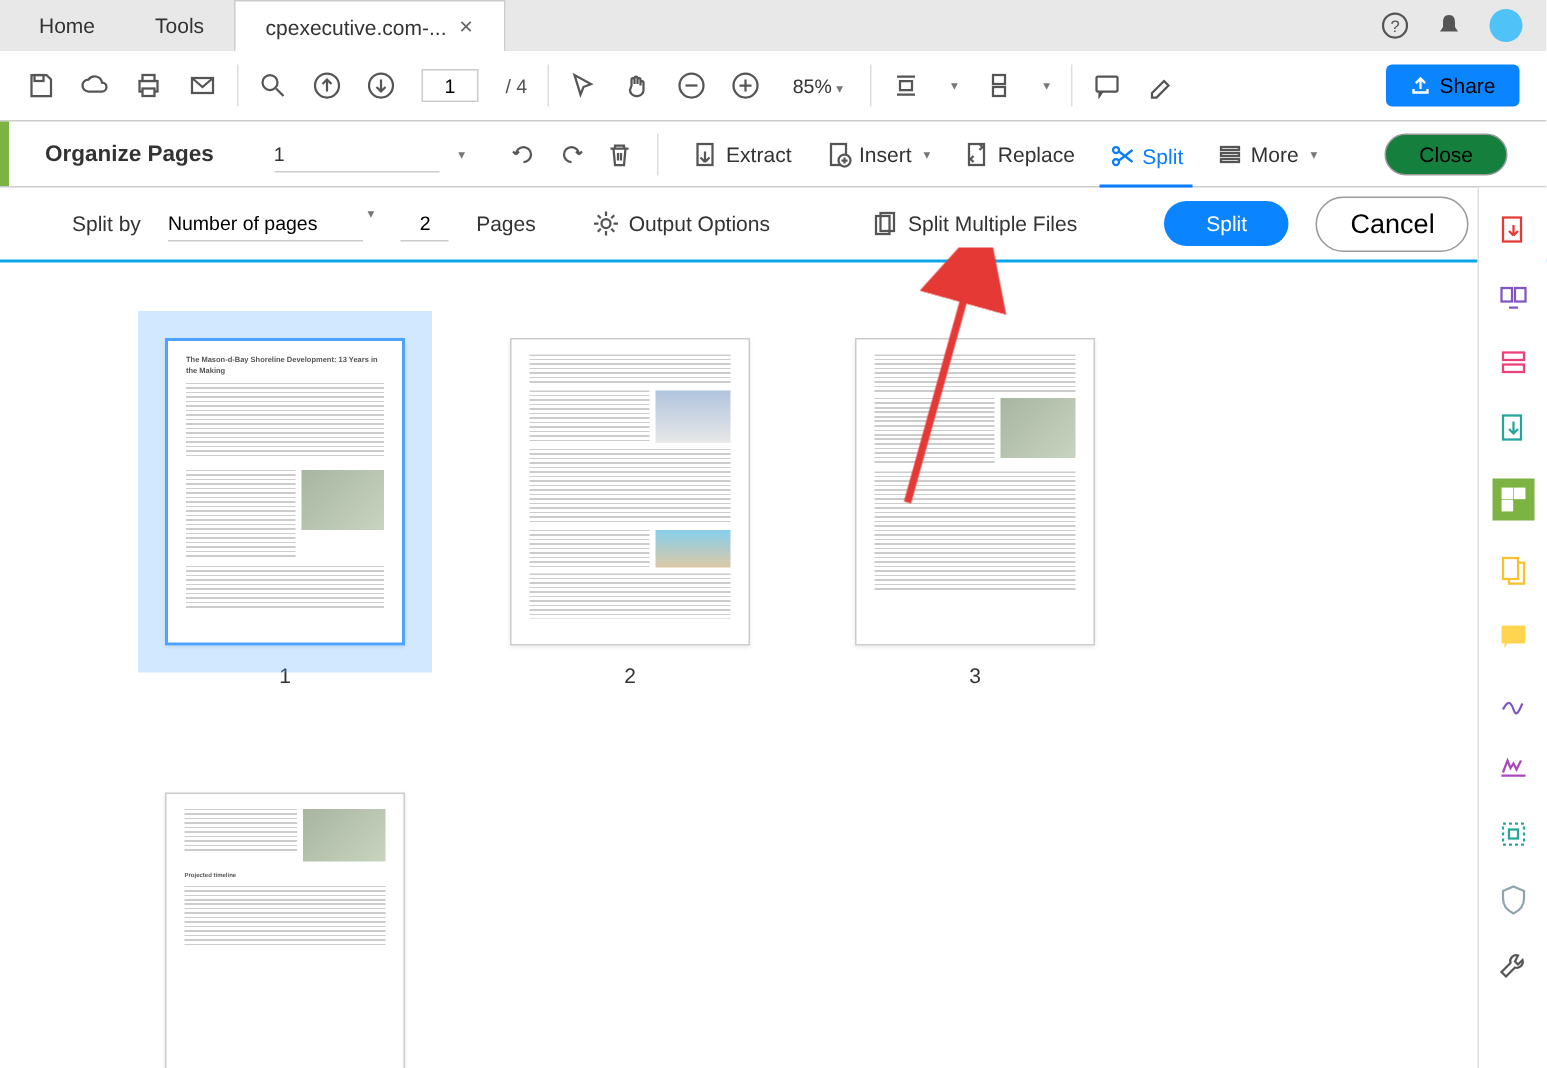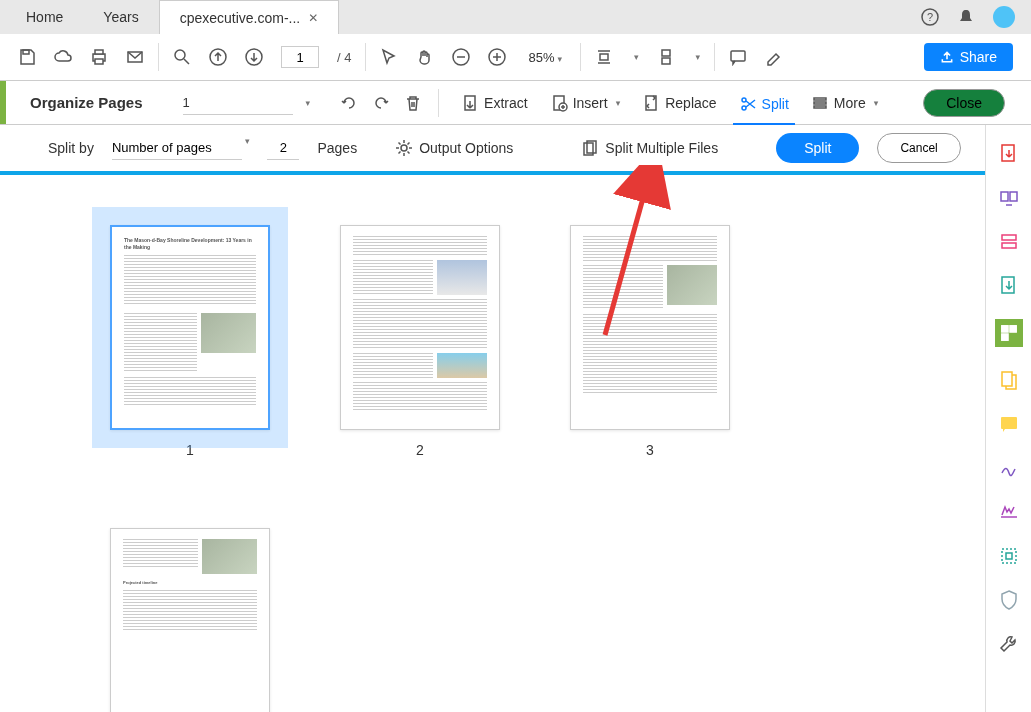--- a/index.html
+++ b/index.html
@@ -14,41 +14,41 @@
 .icon-svg { width: 18px; height: 18px; fill: none; stroke: #555; stroke-width: 1.5; }
 .avatar { width: 22px; height: 22px; border-radius: 50%; background: #4fc3f7; }
 
 
 .main-toolbar { height: 47px; border-bottom: 1px solid #ccc; display: flex; align-items: center; padding: 0 18px; gap: 8px; }
 .tb-group { display: flex; align-items: center; gap: 18px; }
 .tb-sep { width: 1px; height: 28px; background: #ddd; margin: 0 6px; }
 .page-input { width: 38px; height: 22px; border: 1px solid #ccc; text-align: center; font-size: 13px; }
 .page-total { font-size: 13px; color: #555; }
 .zoom-select { font-size: 13px; color: #333; padding: 2px 4px; }
-.share-btn { margin-left: auto; background: #0a84ff; color: #ffffff; border: none; border-radius: 4px; padding: 6px 16px; font-size: 14px; display: flex; align-items: center; gap: 6px; cursor: pointer; }
+.share-btn { margin-left: auto; background: #0a84ff; color: #000000; border: none; border-radius: 4px; padding: 6px 16px; font-size: 14px; display: flex; align-items: center; gap: 6px; cursor: pointer; }
 
 
 .organize-bar { height: 44px; border-bottom: 1px solid #ccc; display: flex; align-items: center; padding: 0 26px; gap: 10px; position: relative; }
 .green-tab { position: absolute; left: 0; top: 0; bottom: 0; width: 6px; background: #7cb342; }
 .organize-title { font-size: 15px; font-weight: 600; color: #333; margin-left: 4px; }
 .org-page-sel { width: 110px; height: 24px; border: none; border-bottom: 1px solid #ccc; font-size: 13px; color: #333; background: transparent; margin-left: 30px; }
 .org-group { display: flex; align-items: center; gap: 14px; margin-left: 20px; }
 .org-btn { display: flex; align-items: center; gap: 5px; font-size: 14px; color: #333; cursor: pointer; padding: 4px 6px; }
 .org-btn.split { color: #0a7cff; border-bottom: 2px solid #0a7cff; padding-bottom: 10px; margin-bottom: -10px; }
 .org-btn.split .icon-svg { stroke: #0a7cff; }
 .close-doc { margin-left: auto; border: 1px solid #999; border-radius: 18px; padding: 5px 22px; font-size: 14px; background: #15803d; cursor: pointer; }
 
 
-.split-bar { height: 50px; border-bottom: 4px solid #0ea5e9; display: flex; align-items: center; padding: 0 48px; gap: 18px; }
+.split-bar { height: 50px; border-bottom: 2px solid #0ea5e9; display: flex; align-items: center; padding: 0 48px; gap: 18px; }
 .split-label { font-size: 14px; color: #333; }
 .split-select { width: 130px; height: 24px; border: none; border-bottom: 1px solid #ccc; font-size: 13px; background: transparent; }
 .split-num { width: 32px; height: 24px; border: none; border-bottom: 1px solid #ccc; text-align: center; font-size: 13px; }
 .split-action { display: flex; align-items: center; gap: 6px; font-size: 14px; color: #333; cursor: pointer; }
 .split-primary { background: #0a84ff; color: #fff; border: none; border-radius: 20px; padding: 7px 28px; font-size: 14px; cursor: pointer; }
-.split-cancel { border: 1px solid #999; border-radius: 20px; padding: 7px 22px; font-size: 12px; background: #fff; cursor: pointer; }
+.split-cancel { border: 1px solid #999; border-radius: 20px; padding: 7px 22px; font-size: 18px; background: #fff; cursor: pointer; }
 
 
 .thumb-area { position: absolute; top: 175px; bottom: 0; left: 0; right: 46px; padding: 50px 110px; overflow: auto; }
 .thumb-grid { display: flex; flex-wrap: wrap; gap: 70px 70px; }
 .thumb-item { display: flex; flex-direction: column; align-items: center; gap: 12px; }
 .thumb-page { width: 160px; height: 205px; background: #fff; border: 1px solid #ccc; box-shadow: 0 1px 3px rgba(0,0,0,.1); padding: 10px 12px; overflow: hidden; font-size: 4px; color: #aaa; line-height: 1.4; position: relative; }
 .thumb-item.selected .thumb-page { border: 2px solid #4da3ff; outline: 18px solid rgba(77,163,255,.25); }
 .thumb-label { font-size: 14px; color: #333; }
 .fake-img { background: linear-gradient(135deg, #a8b5a0, #c8d4c0); }
 .fake-img.sky { background: linear-gradient(180deg, #87ceeb, #dcc9a6); }
@@ -63,21 +63,21 @@
 
 .red-arrow { position: absolute; left: 555px; top: 165px; width: 120px; height: 180px; pointer-events: none; }
 
 .caret { font-size: 9px; color: #777; margin-left: 3px; }
 </style>
 </head>
 <body>
 
 <div class="top-tabs">
   <div class="tab">Home</div>
-  <div class="tab">Years</div>
+  <div class="tab">Tools</div>
   <div class="tab doc">
     <span>cpexecutive.com-...</span>
     <span class="close">✕</span>
   </div>
   <div class="top-right">
     <svg class="icon-svg">
         <circle cx="9" cy="9" r="8"></circle>
         <text x="9" y="13" text-anchor="middle" font-size="11" fill="#555" stroke="none">?</text>
       </svg>
     <svg class="icon-svg" viewBox="0 0 18 18">

